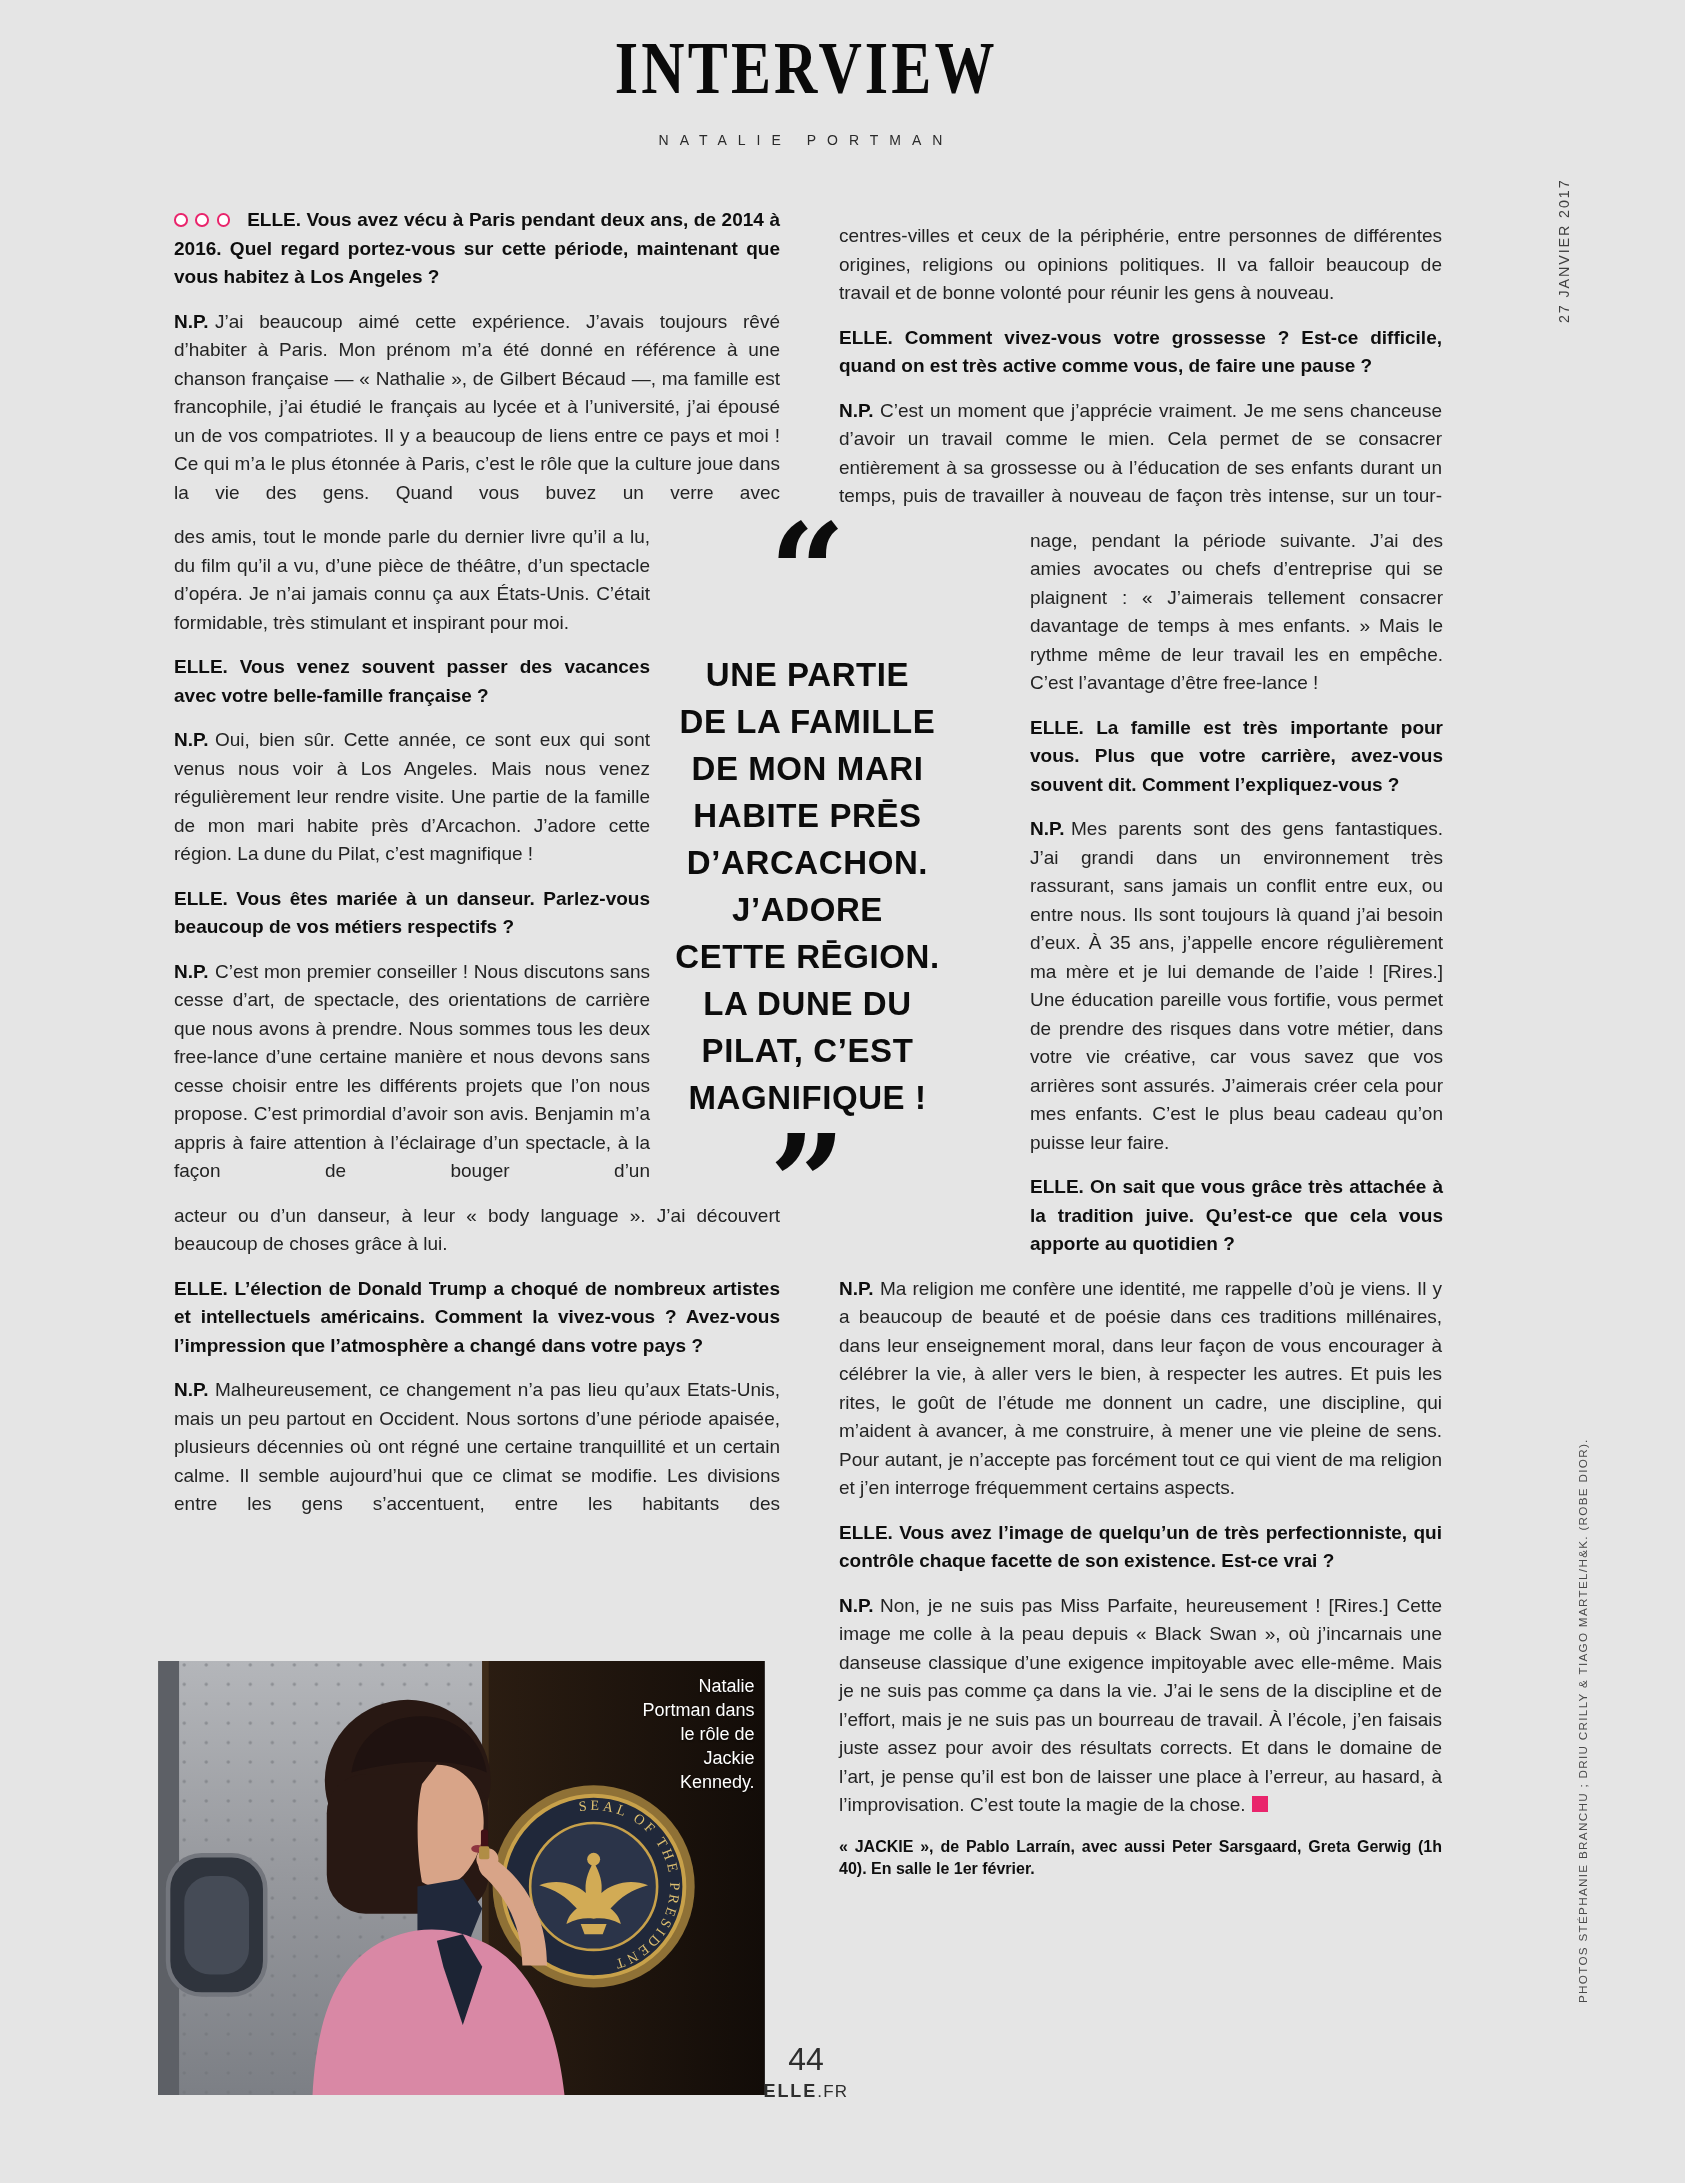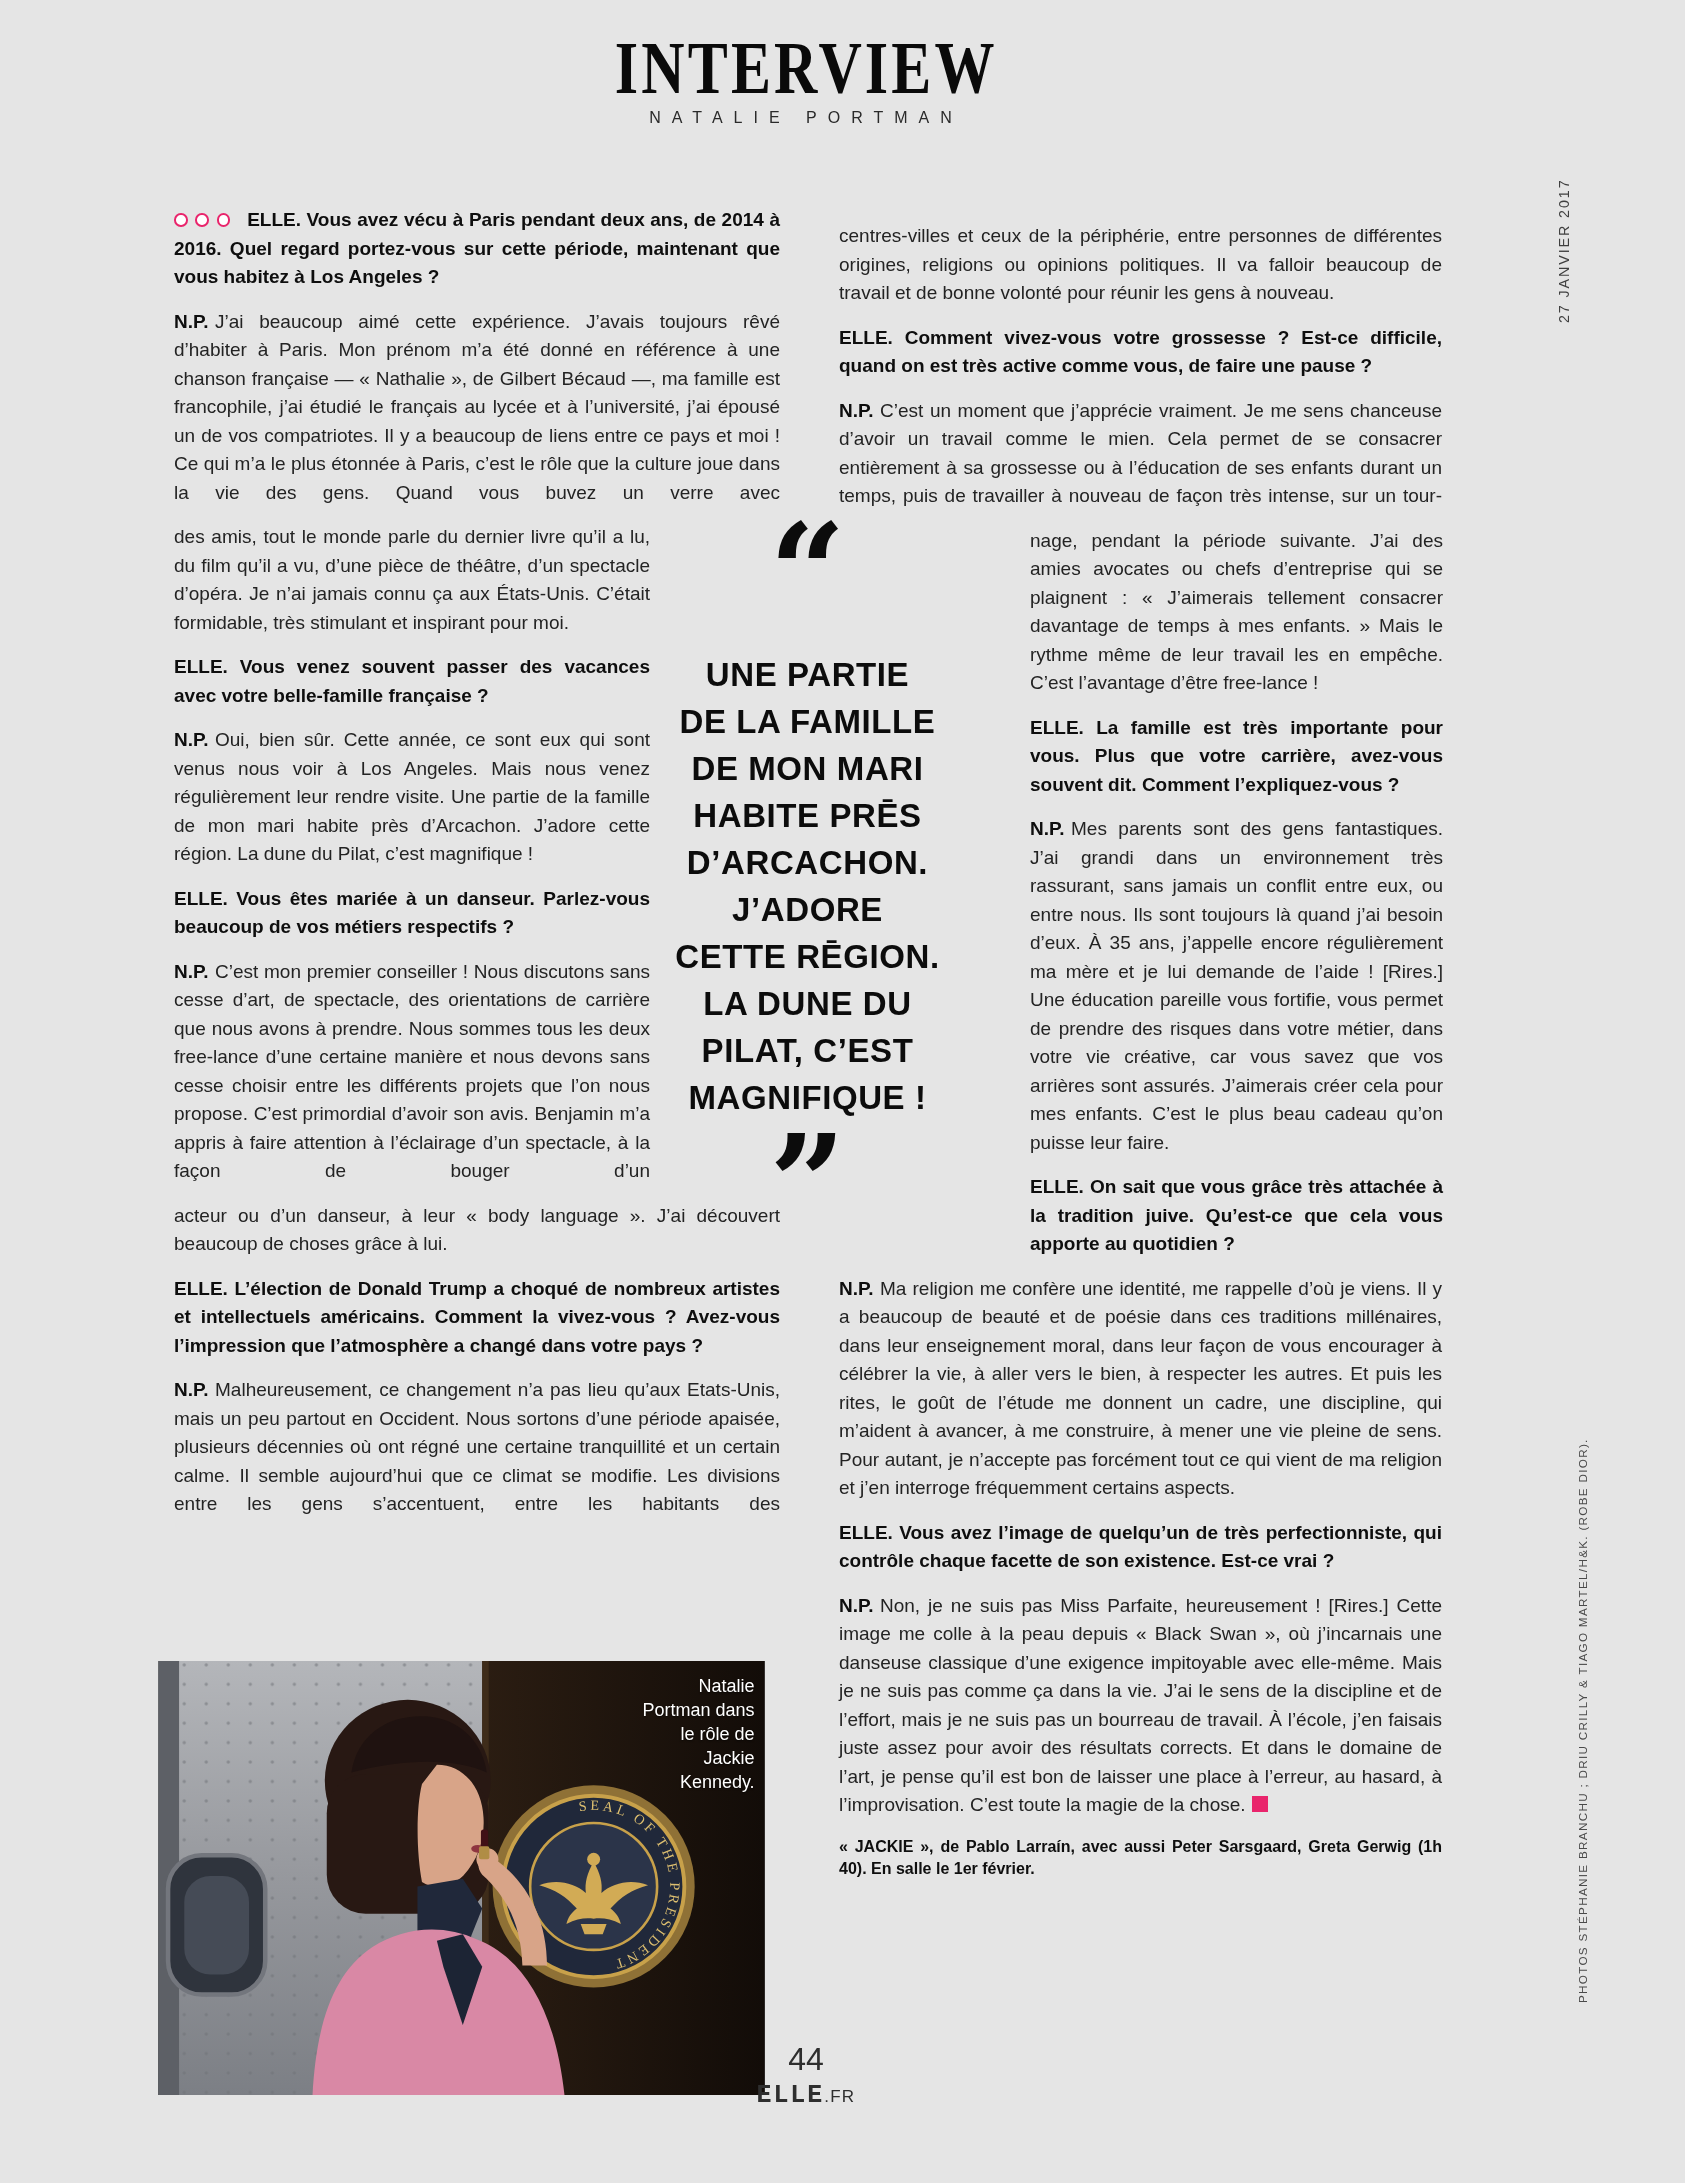--- a/index.html
+++ b/index.html
@@ -6,21 +6,21 @@
   * { box-sizing:border-box; }
   html,body { margin:0; padding:0; background:#ffffff; }
   .page { position:relative; width:1685px; height:2183px; background:#e5e5e5; overflow:hidden;
           font-family:"Liberation Sans", sans-serif; color:var(--ink); }
 
   
   .header { position:absolute; left:0; top:28.5px; width:1612px; text-align:center; }
   .title { display:inline-block; transform:scaleX(0.8); transform-origin:center;
            font-family:"Liberation Serif", serif; font-weight:700; font-size:75px;
            letter-spacing:3.9px; color:#0a0a0a; line-height:1.05; }
-  .subtitle { margin-top:2px; font-size:16px; letter-spacing:11px; color:#2a2a2a; }
+  .subtitle { margin-top:25px; font-size:14px; letter-spacing:11px; color:#2a2a2a; }
 
   
   .vert { position:absolute; writing-mode:vertical-rl; transform:rotate(180deg);
           white-space:nowrap; color:#3f3f3f; }
   .vert-date { left:1556px; top:154px; height:169px; font-size:14.3px; letter-spacing:1.9px; }
   .vert-credits { left:1576px; top:1478px; height:525px; font-size:11.7px; letter-spacing:1.3px; color:#4a4a4a; }
 
   
   .col { position:absolute; top:206px; font-size:19px; line-height:28.5px; color:var(--ink); }
   .col p { margin:16px; text-align:justify; }
@@ -54,21 +54,21 @@
            background:#14100e; overflow:hidden; }
   .photo svg { display:block; }
   .caption { position:absolute; top:13px; right:10.4px; text-align:right; color:#ffffff;
              font-size:18px; line-height:24px; white-space:pre-line;
              text-shadow:0 0.6px 1.9px rgba(0,0,0,0.6); }
 
   
   .page-num { position:absolute; top:2041px; left:0; width:1612px; text-align:center;
               font-size:32px; color:#2e2e2e; }
   .site { position:absolute; top:2081px; left:0; width:1612px; text-align:center; color:#2e2e2e; }
-  .site .b { font-family:Liberation Mono, monospace; font-weight:700; font-size:25px; letter-spacing:1.9px; }
+  .site .b { font-family:Liberation Sans, sans-serif; font-weight:700; font-size:18px; letter-spacing:1.9px; }
   .site .s { font-size:17px; letter-spacing:1.3px; }
 </style>
 </head>
 <body>
 
 <div class="page">
 
   <div class="header">
     <div>
       <span class="title">INTERVIEW</span>

